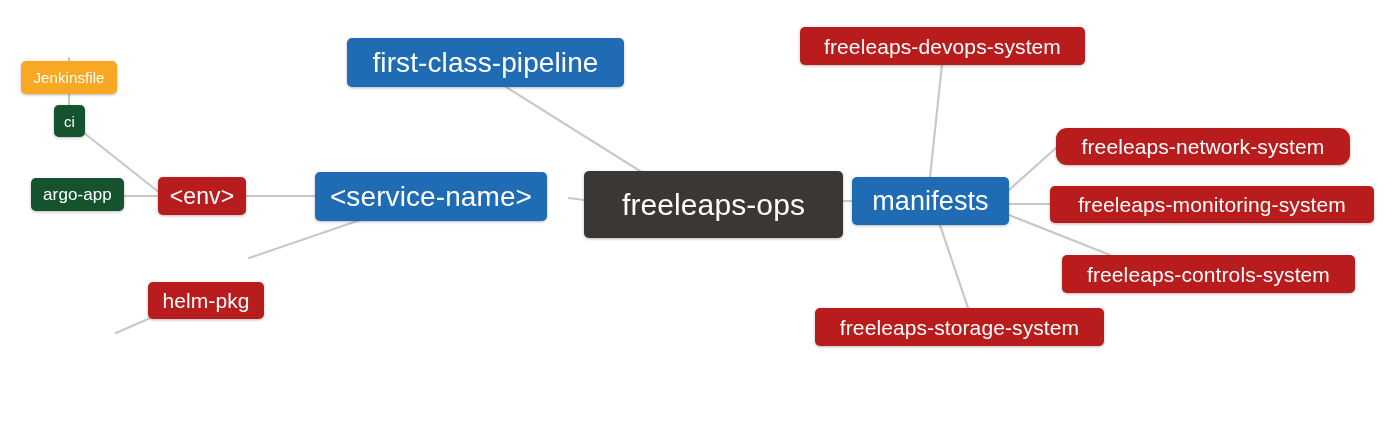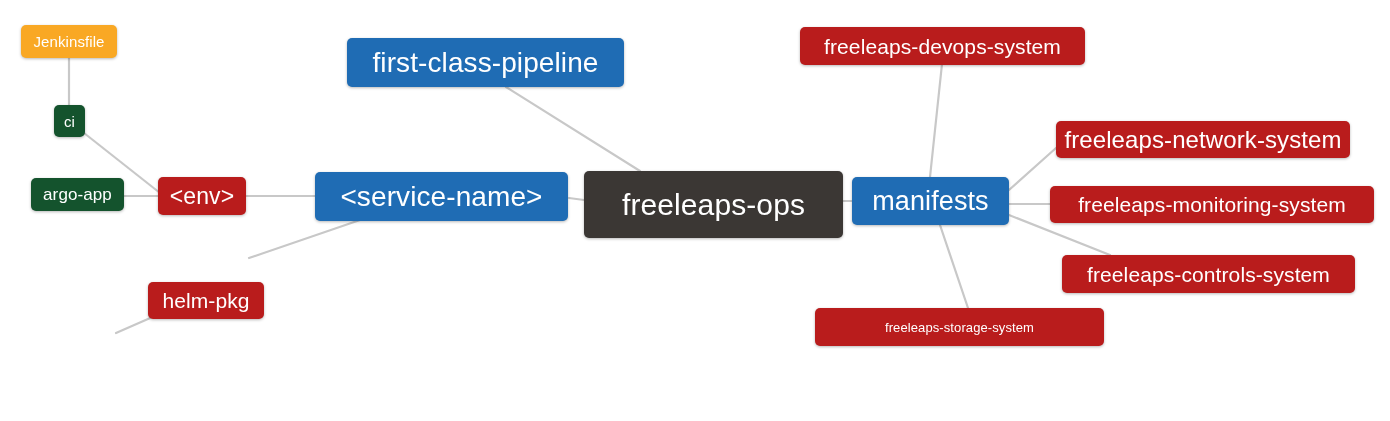--- a/index.html
+++ b/index.html
@@ -46,20 +46,21 @@
     font-size: 30px;
   }
   .node-blue {
     background: #1f6cb4;
   }
   .node-green {
     background: #b91c1c;
   }
   .node-orange {
     background: #f9a824;
+    margin-top: 36px;
   }
   .node-red {
     background: #14532d;
   }
 </style>
 </head>
 <body>
 
 <div id="mindmap-canvas">
 
@@ -114,45 +115,45 @@
 
   <div class="node node-green" style="left:148px; top:258px; width:116px; height:37px; font-size:21px;margin-top:24px;">
     <span>helm-pkg</span>
   </div>
 
 
   <div class="node node-blue" style="left:315px; top:38px; width:277px; height:49px; font-size:28px;margin-left:32px;">
     <span>first-class-pipeline</span>
   </div>
 
-  <div class="node node-blue" style="left:315px; top:172px; width:253px; height:49px; font-size:28px;">
+  <div class="node node-blue" style="left:315px; top:172px; width:232px; height:49px; font-size:28px;">
     <span>&lt;service-name&gt;</span>
   </div>
 
   <div class="node node-root" style="left:584px; top:171px; width:259px; height:67px;">
     <span>freeleaps-ops</span>
   </div>
 
   <div class="node node-blue" style="left:852px; top:177px; width:157px; height:48px; font-size:27px;">
     <span>manifests</span>
   </div>
 
   <div class="node node-green" style="left:800px; top:27px; width:285px; height:38px; font-size:21px;">
     <span>freeleaps-devops-system</span>
   </div>
 
-  <div class="node node-green" style="left:1056px; top:121px; width:294px; height:37px; font-size:24px;">
+  <div class="node node-green" style="left:1056px; top:128px; width:294px; height:37px; font-size:21px;border-radius:11px;">
     <span>freeleaps-network-system</span>
   </div>
 
   <div class="node node-green" style="left:1050px; top:186px; width:324px; height:37px; font-size:21px;">
     <span>freeleaps-monitoring-system</span>
   </div>
 
   <div class="node node-green" style="left:1062px; top:255px; width:293px; height:38px; font-size:21px;">
     <span>freeleaps-controls-system</span>
   </div>
 
-  <div class="node node-green" style="left:815px; top:308px; width:289px; height:38px; font-size:13px;">
+  <div class="node node-green" style="left:815px; top:308px; width:289px; height:38px; font-size:21px;">
     <span>freeleaps-storage-system</span>
   </div>
 
 </div>
 
 </body></html>

